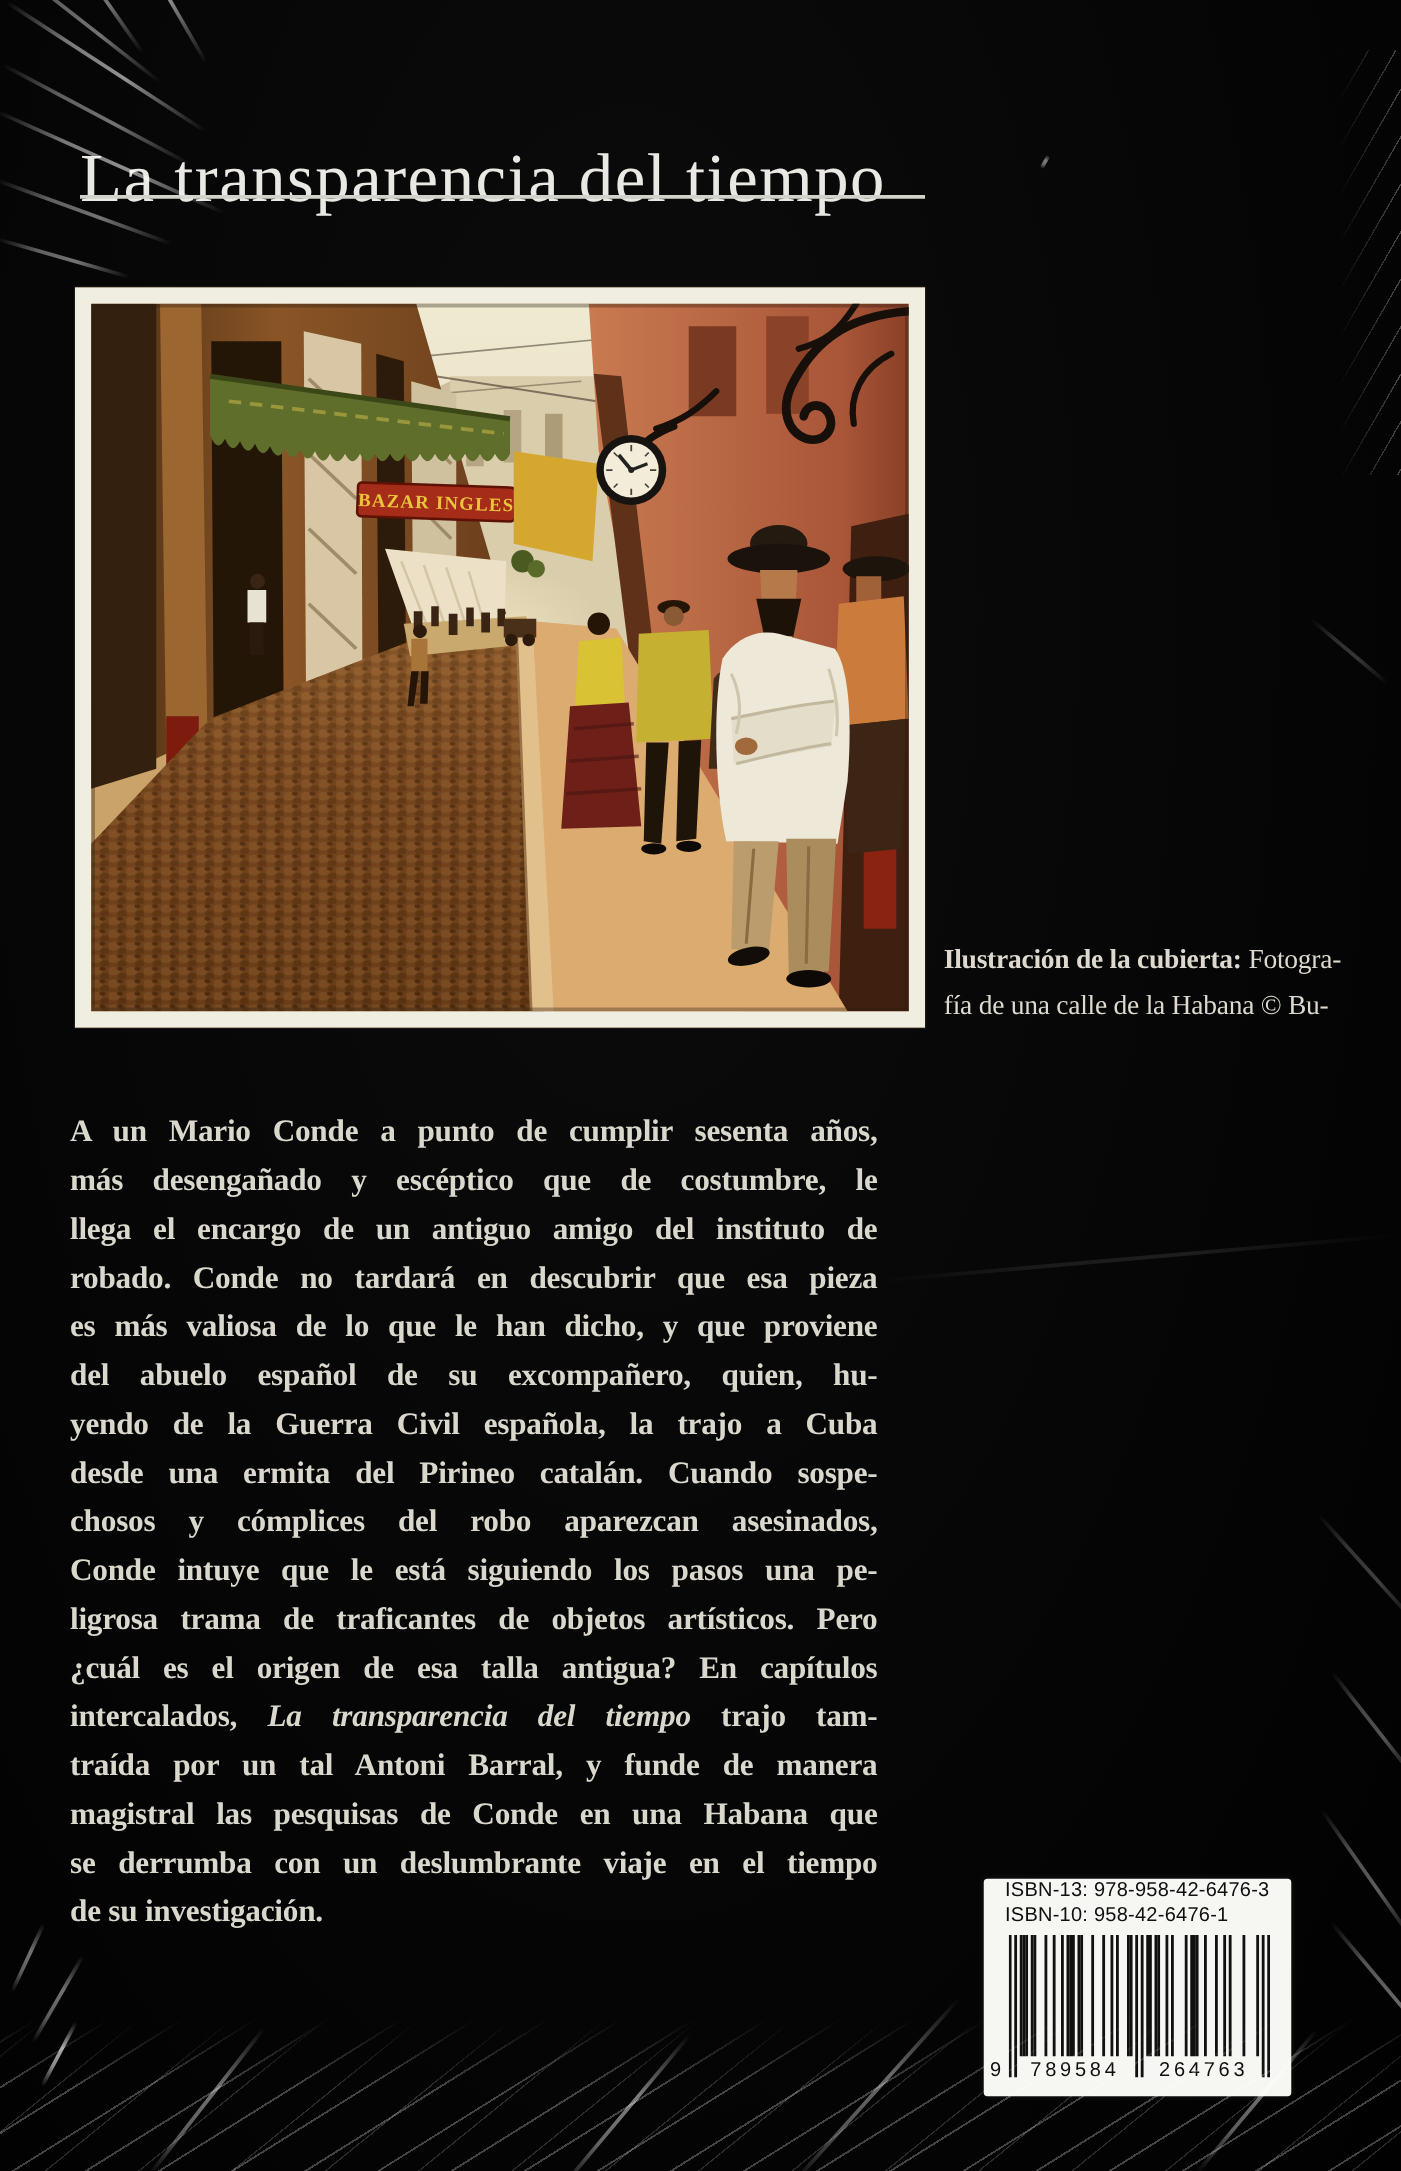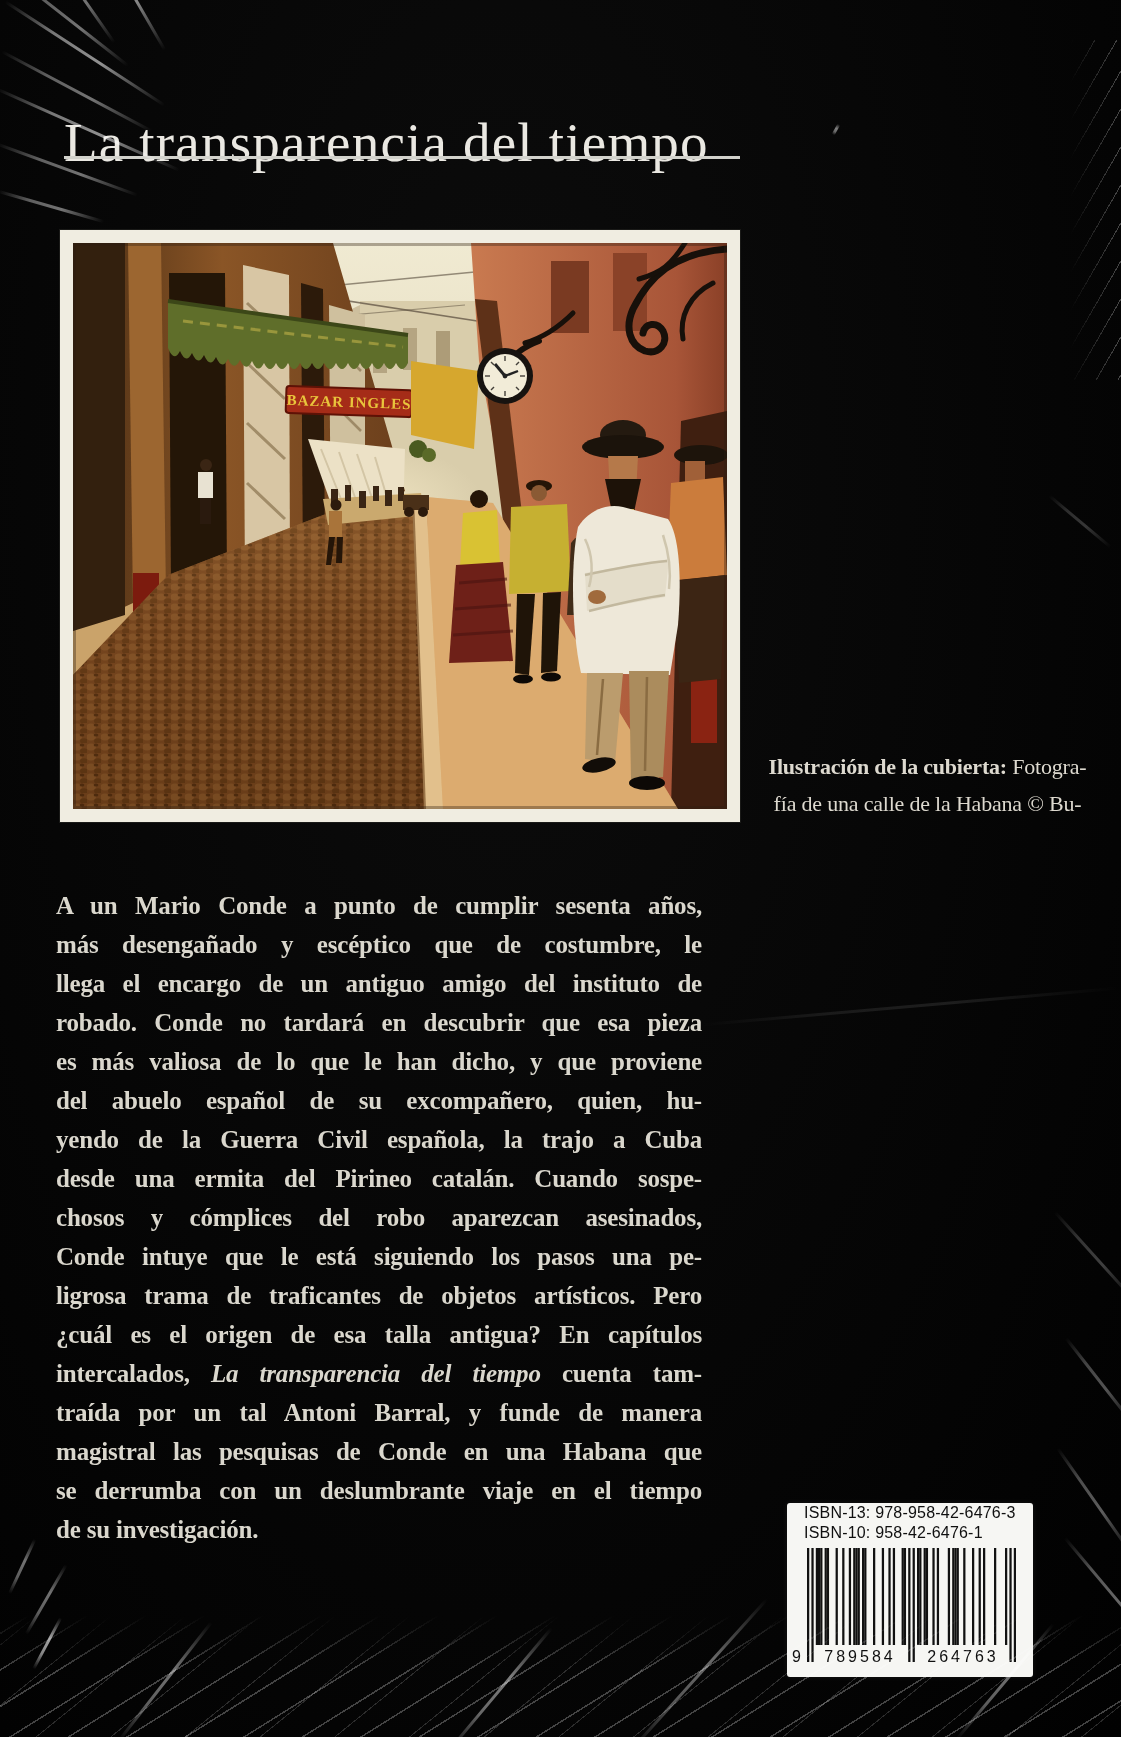--- a/index.html
+++ b/index.html
@@ -15,21 +15,21 @@
               background:#d2d2cc;}
 
   
   .photo{position:absolute;left:60px;top:230px;width:654px;height:566px;
          border:13px solid #f0ede1;background:#caa36a;box-shadow:0 0 0 1px #1a1a18;}
   .photo svg{display:block;}
 
   
   .caption{position:absolute;left:755px;top:748px;width:345px;
            font-size:22px;line-height:37px;color:#ddd9cf;letter-spacing:-0.2px;}
-  .caption .tline{white-space:nowrap;text-align:center;}
+  .caption .tline{white-space:nowrap;}
 
   
   .synopsis{position:absolute;left:56px;top:886px;width:646px;
             font-size:25px;line-height:39px;font-weight:700;color:#dad7cd;
             letter-spacing:-0.2px;}
   .synopsis .tline{text-align:justify;text-align-last:justify;}
   .synopsis .tline.last{text-align-last:left;}
   .it{font-style:italic;}
   .bd-seg{font-weight:700;}
 
@@ -275,21 +275,21 @@
       <div class="tline"><span>llega el encargo de un antiguo amigo del instituto de</span></div>
       <div class="tline"><span>robado. Conde no tardará en descubrir que esa pieza</span></div>
       <div class="tline"><span>es más valiosa de lo que le han dicho, y que proviene</span></div>
       <div class="tline"><span>del abuelo español de su excompañero, quien, hu-</span></div>
       <div class="tline"><span>yendo de la Guerra Civil española, la trajo a Cuba</span></div>
       <div class="tline"><span>desde una ermita del Pirineo catalán. Cuando sospe-</span></div>
       <div class="tline"><span>chosos y cómplices del robo aparezcan asesinados,</span></div>
       <div class="tline"><span>Conde intuye que le está siguiendo los pasos una pe-</span></div>
       <div class="tline"><span>ligrosa trama de traficantes de objetos artísticos. Pero</span></div>
       <div class="tline"><span>¿cuál es el origen de esa talla antigua? En capítulos</span></div>
-      <div class="tline"><span>intercalados, </span><span class="it">La transparencia del tiempo</span><span> cuenta tam-</span></div>
+      <div class="tline"><span>intercalados, </span><span class="it">La transparencia del tiempo</span><span> trajo tam-</span></div>
       <div class="tline"><span>traída por un tal Antoni Barral, y funde de manera</span></div>
       <div class="tline"><span>magistral las pesquisas de Conde en una Habana que</span></div>
       <div class="tline"><span>se derrumba con un deslumbrante viaje en el tiempo</span></div>
       <div class="tline last"><span>de su investigación.</span></div>
     </div>
 
   <div class="isbn-box">
     <div class="isbn-line first">ISBN-13: 978-958-42-6476-3</div>
     <div class="isbn-line">ISBN-10: 958-42-6476-1</div>
     <div class="barcode">

